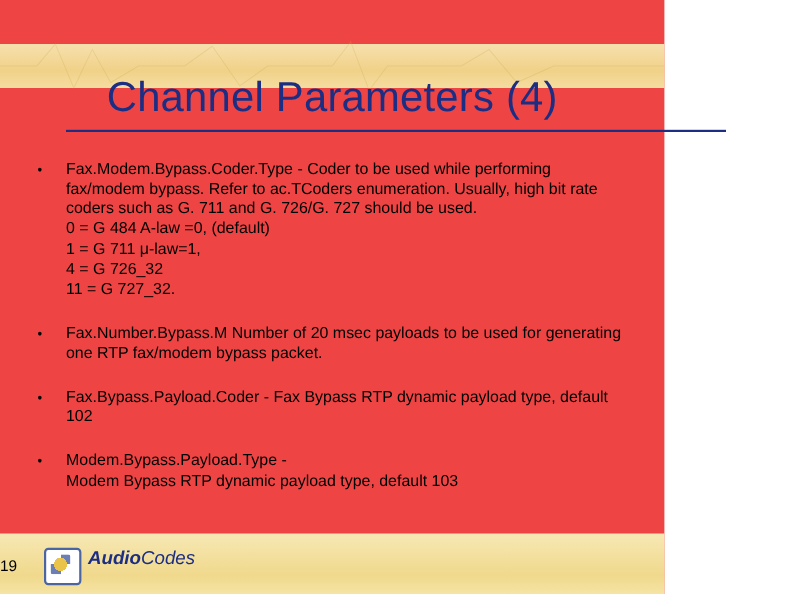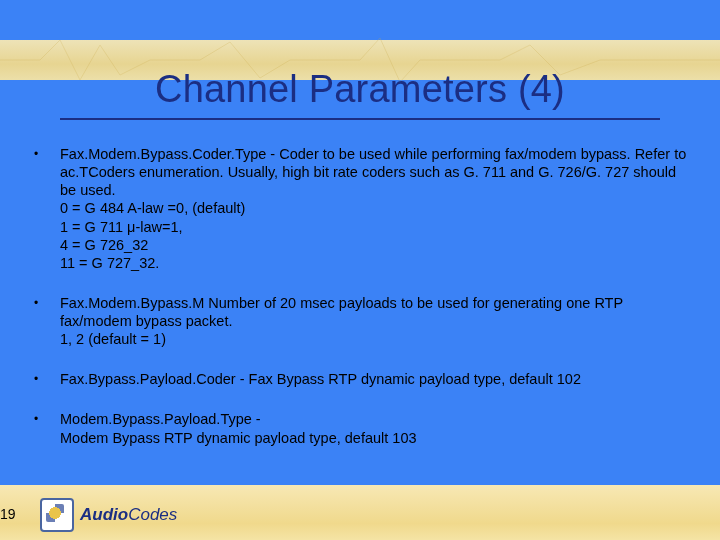--- a/index.html
+++ b/index.html
@@ -1,27 +1,27 @@
 <!DOCTYPE html>
 <html><head>
 <meta charset="utf-8">
 <style>
   html,body{margin:0;padding:0;width:720px;height:540px;font-family:Arial,Helvetica,sans-serif;background:#fff;overflow:hidden}
-  .slide{position:relative;width:720px;height:540px;background:#3b82f6}
+  .slide{position:relative;width:604px;height:540px;background:#ef4444}
   .top-band{position:absolute;top:40px;left:0;width:100%;height:40px;background:linear-gradient(180deg,#f7e8b4 0%,#f0d98c 60%,#f5e4a5 100%);opacity:.95}
   .wave{position:absolute;top:30px;left:0;width:100%;height:60px;opacity:.25;pointer-events:none}
   .title{position:absolute;top:68px;left:0;width:100%;text-align:center;font-size:38px;color:#1b2e83;font-weight:400;letter-spacing:.2px}
   .title-line{position:absolute;top:118px;left:60px;width:600px;height:0;border-top:2.5px solid #1b2e83}
   .content{position:absolute;top:145px;left:30px;right:30px;font-size:14.5px;color:#000;line-height:1.25}
   .content ul{list-style:none;padding:0;margin:0}
   .content>ul>li{position:relative;padding-left:30px;margin-bottom:22px}
   .bullet-dot{position:absolute;left:4px;top:2px;font-size:12px}
   .term{font-weight:400}
   .bottom-band{position:absolute;bottom:0;left:0;width:100%;height:55px;background:linear-gradient(180deg,#f7e8b4 0%,#f0d98c 70%,#f5e4a5 100%)}
-  .logo{position:absolute;bottom:8px;left:40px;display:flex;align-items:center;gap:6px}
+  .logo{position:absolute;bottom:8px;left:40px;display:flex;align-items:flex-start;gap:6px}
   .logo-mark{width:30px;height:30px;border:2px solid #4a65a0;border-radius:4px;position:relative;background:#fff}
   .logo-mark::before{content:"";position:absolute;left:4px;top:4px;width:18px;height:18px;background:
     radial-gradient(circle at 50% 50%,#eac44a 0 6px,transparent 6px),
     conic-gradient(#6b7fb5 0 25%,transparent 0 50%,#6b7fb5 0 75%,transparent 0);border-radius:2px}
   .logo-txt{font-size:17px;color:#1b2e83;font-weight:700;font-style:italic}
   .logo-txt .thin{font-weight:400}
   .pagenum{position:absolute;bottom:18px;left:0;width:100%;text-align:left;font-size:14px;color:#000}
 </style>
 </head>
 <body>
@@ -40,22 +40,21 @@
       <li>
         <span class="bullet-dot">•</span>
         <span class="term">Fax.Modem.Bypass.Coder.Type</span><span> - </span><span>Coder to be used while performing fax/modem bypass. Refer to ac.TCoders enumeration. Usually, high bit rate coders such as G. 711 and G. 726/G. 727 should be used.</span><br>
         <span>0 = G 484 A-law =0, (default)</span><br>
         <span>1 = G 711 μ-law=1,</span><br>
         <span>4 = G 726_32</span><br>
         <span>11 = G 727_32.</span>
       </li>
       <li>
         <span class="bullet-dot">•</span>
-        <span class="term">Fax.Modem.Bypass.M</span><span> </span><span>Number of 20 msec payloads to be used for generating one RTP fax/modem bypass packet.</span><br>
-        <span>1, 2 (default = 1)</span>
+        <span class="term">Fax.Number.Bypass.M</span><span> </span><span>Number of 20 msec payloads to be used for generating one RTP fax/modem bypass packet.</span><br>
       </li>
       <li>
         <span class="bullet-dot">•</span>
         <span class="term">Fax.Bypass.Payload.Coder</span><span>  - </span><span>Fax Bypass RTP dynamic payload type, default 102</span>
       </li>
       <li>
         <span class="bullet-dot">•</span>
         <span class="term">Modem.Bypass.Payload.Type</span><span> -</span><br>
         <span>Modem Bypass RTP dynamic payload type, default 103</span>
       </li>

